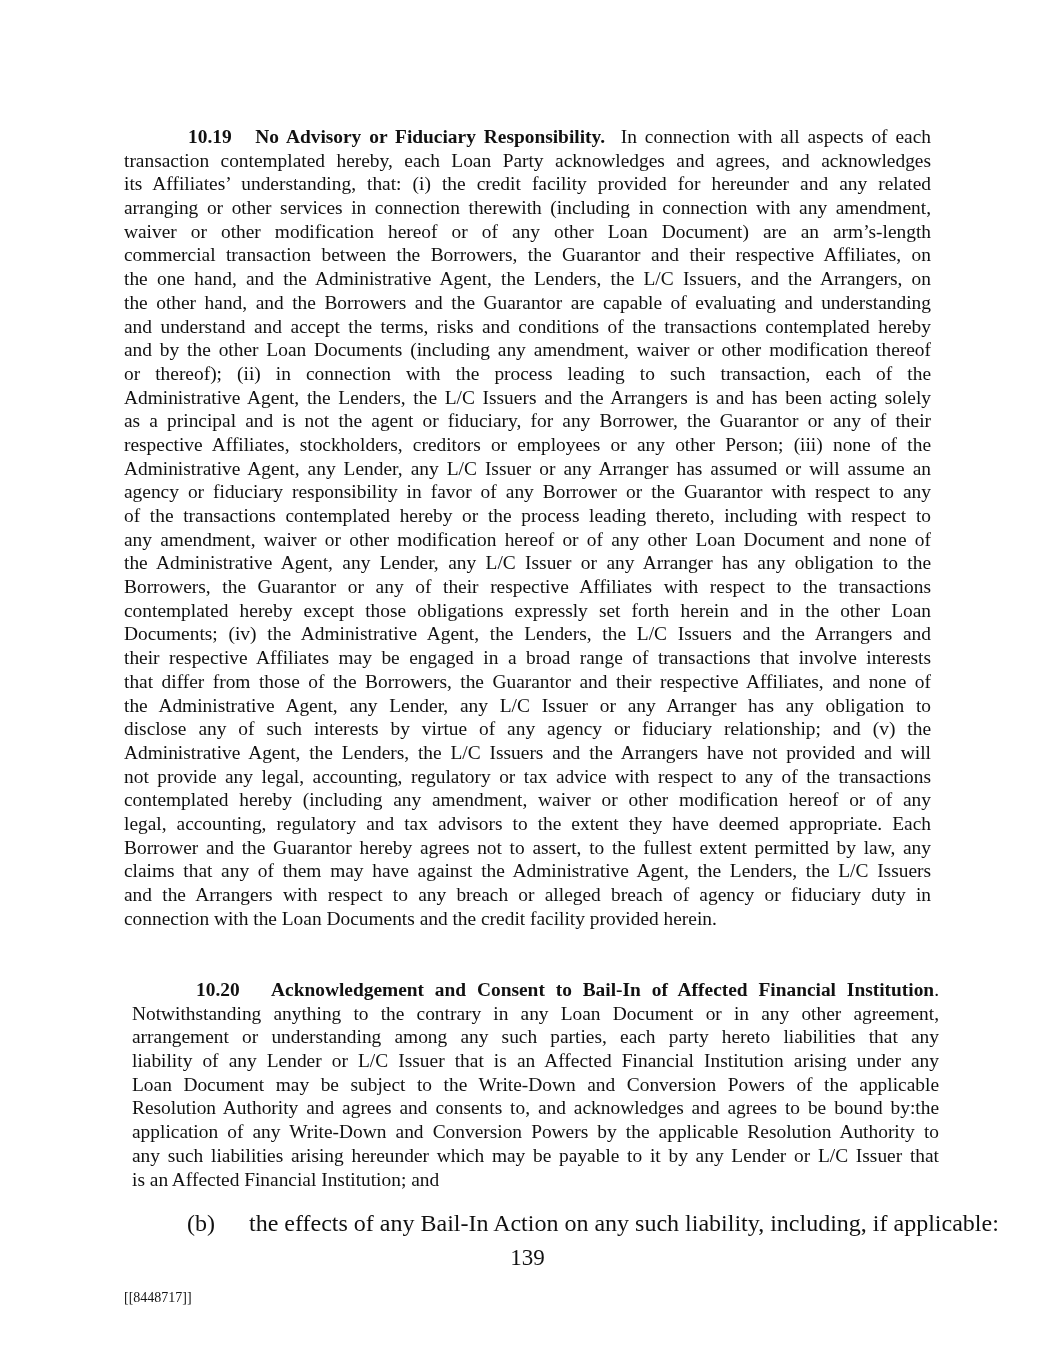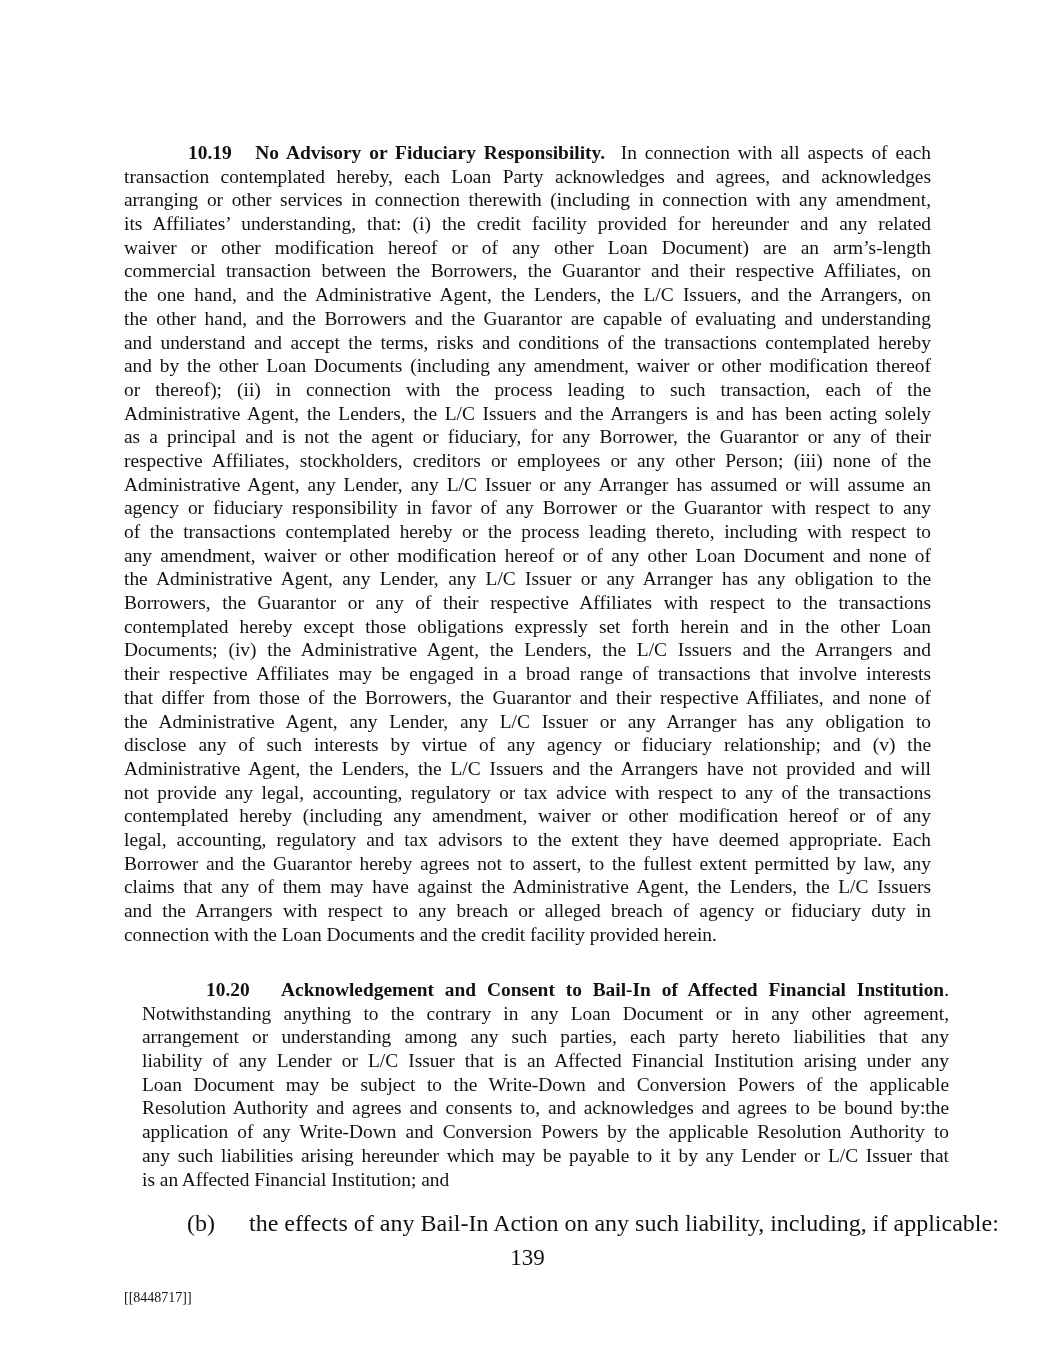--- a/index.html
+++ b/index.html
@@ -4,37 +4,37 @@
 <style>
   html, body { margin: 0; padding: 0; background: #ffffff; }
   body { width: 1055px; height: 1365px; position: relative; overflow: hidden;
          font-family: "Liberation Serif", "DejaVu Serif", serif; color: #111; }
   .page { position: absolute; left: 124px; top: 125px; width: 807px; }
   .para { font-size: 19.4px; line-height: 23.7px; }
   .line { display: block; text-align: justify; text-align-last: justify; white-space: nowrap; height: 23.7px; }
   .line.last { text-align-last: left; }
   .line.first { text-indent: 64px; }
   .heading { font-weight: bold; }
-  .para-1019 { position: absolute; top: 0; left: 0; width: 807px; margin-top: 16px; }
-  .para-1020 { position: absolute; top: 853px; left: 18px; width: 807px; }
+  .para-1019 { position: absolute; top: 0; left: 0; width: 807px; }
+  .para-1020 { position: absolute; top: 853px; left: 8px; width: 807px; }
   .item-b { position: absolute; top: 1087px; left: 63px; font-size: 24px; line-height: 23.7px; white-space: nowrap; }
   .item-b .label { display: inline-block; width: 62px; }
   .page-number { position: absolute; top: 1120px; left: 0; width: 807px; text-align: center; font-size: 23px; }
   .doc-id { position: absolute; left: 124px; top: 1290px; font-size: 14px; }
 </style>
 </head>
 <body>
 
 <div class="page">
 
   <div class="para para-1019">
     <span class="line first"><span class="heading"><span>10.19</span>&nbsp;&nbsp; <span>No Advisory or Fiduciary Responsibility.</span></span>&nbsp; <span>In connection with all aspects of each</span></span>
     <span class="line">transaction contemplated hereby, each Loan Party acknowledges and agrees, and acknowledges</span>
+    <span class="line">its Affiliates’ understanding, that: (i) the credit facility provided for hereunder and any related</span>
     <span class="line">arranging or other services in connection therewith (including in connection with any amendment,</span>
-    <span class="line">its Affiliates’ understanding, that: (i) the credit facility provided for hereunder and any related</span>
     <span class="line">waiver or other modification hereof or of any other Loan Document) are an arm’s-length</span>
     <span class="line">commercial transaction between the Borrowers, the Guarantor and their respective Affiliates, on</span>
     <span class="line">the one hand, and the Administrative Agent, the Lenders, the L/C Issuers, and the Arrangers, on</span>
     <span class="line">the other hand, and the Borrowers and the Guarantor are capable of evaluating and understanding</span>
     <span class="line">and understand and accept the terms, risks and conditions of the transactions contemplated hereby</span>
     <span class="line">and by the other Loan Documents (including any amendment, waiver or other modification thereof</span>
     <span class="line">or thereof); (ii) in connection with the process leading to such transaction, each of the</span>
     <span class="line">Administrative Agent, the Lenders, the L/C Issuers and the Arrangers is and has been acting solely</span>
     <span class="line">as a principal and is not the agent or fiduciary, for any Borrower, the Guarantor or any of their</span>
     <span class="line">respective Affiliates, stockholders, creditors or employees or any other Person; (iii) none of the</span>

